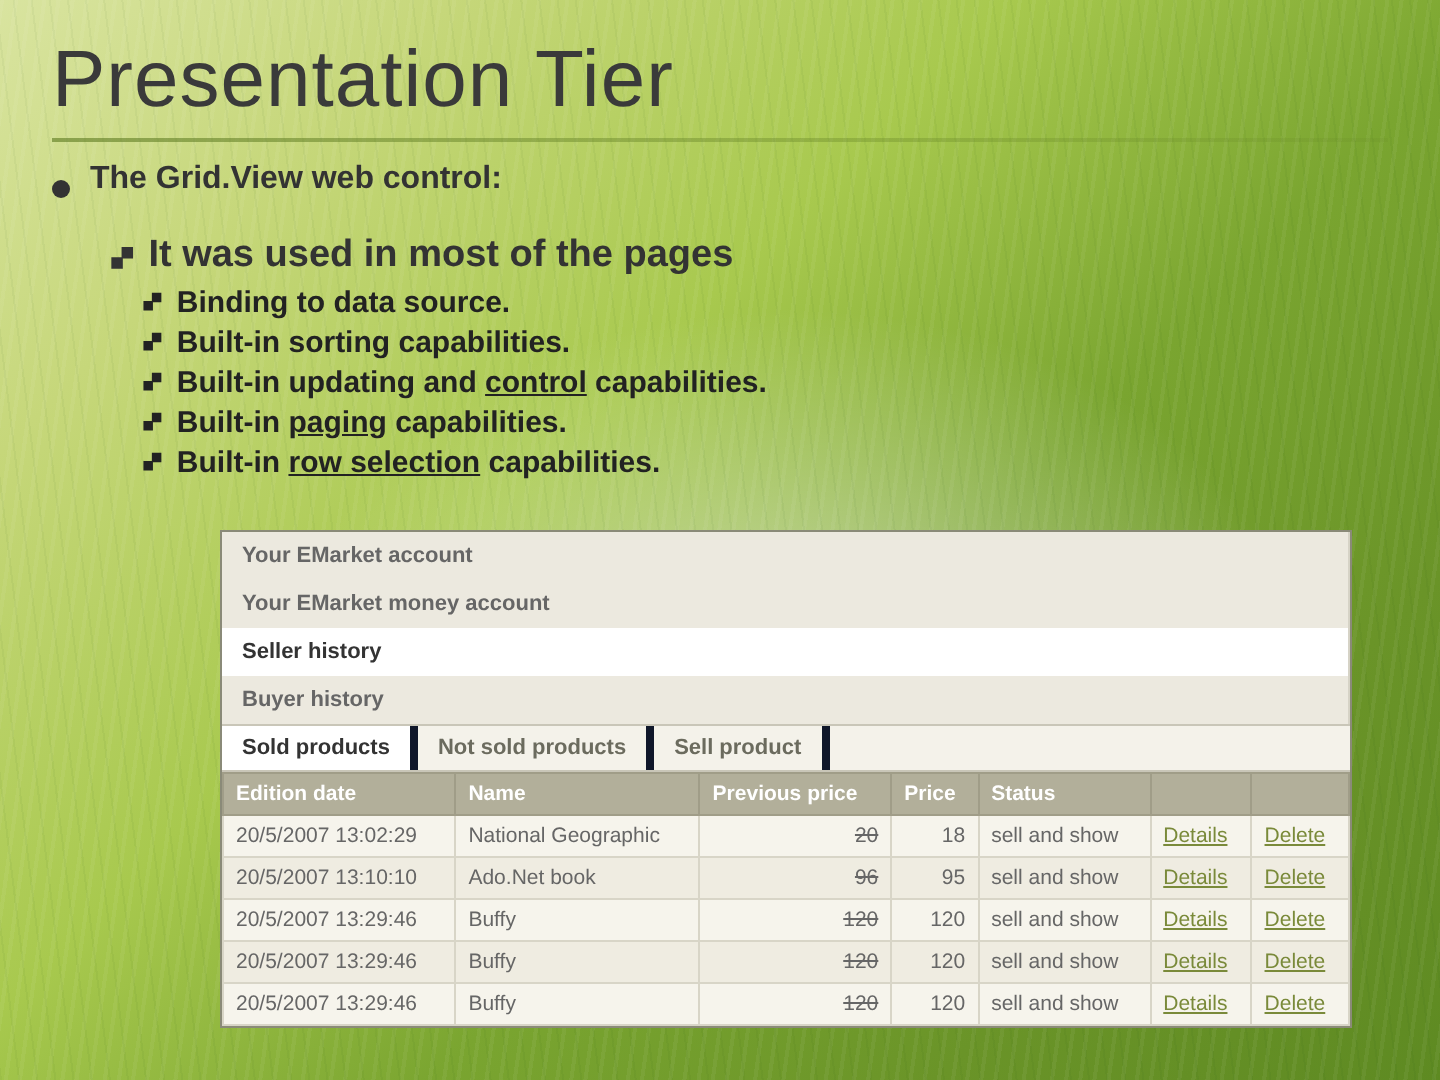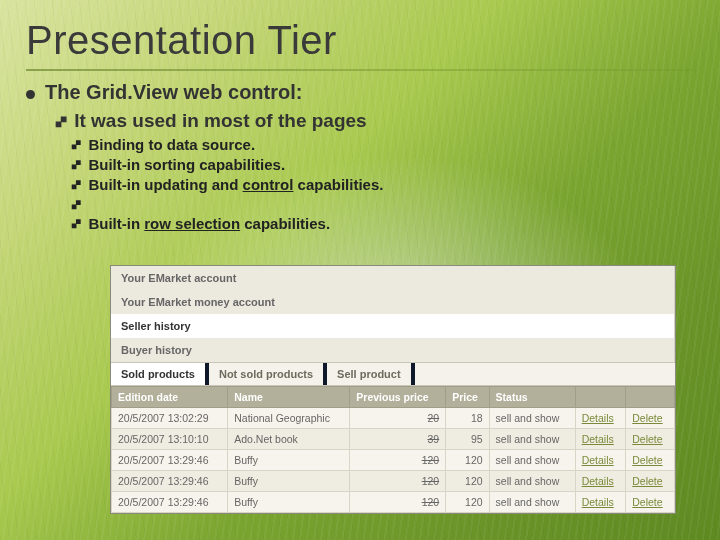--- a/index.html
+++ b/index.html
@@ -17,21 +17,21 @@
     content:""; position:absolute; inset:0;
     background-image:
       repeating-linear-gradient( 98deg, rgba(255,255,255,0.05) 0 2px, rgba(0,0,0,0) 2px 7px),
       repeating-linear-gradient( 83deg, rgba(0,60,0,0.04) 0 1px, rgba(0,0,0,0) 1px 9px);
     pointer-events:none;
   }
   .slide { position: relative; padding: 18px 26px 12px 26px; height:100%; }
   .topic-label { font-size: 14px; font-weight: bold; color: #5a4a0a; margin-bottom: 2px; }
   .title { font-size: 40px; font-weight: normal; color: #3a3a3a; margin-bottom: 6px; letter-spacing: 0.5px; }
   .rule { height:2px; background: linear-gradient(to right, rgba(90,120,30,0.6), rgba(90,120,30,0.1)); margin: 2px 0 10px 0; }
-  .b1 { display:flex; align-items:flex-start; gap:10px; font-size:20px; font-weight:bold; margin: 4px 0 6px 0; }
+  .b1 { display:flex; align-items:flex-start; gap:10px; font-size:16px; font-weight:bold; margin: 4px 0 18px 0; }
   .dot { width:9px; height:9px; border-radius:50%; background:#333; margin-top:9px; flex:0 0 auto; }
   .b2 { display:flex; align-items:flex-start; gap:8px; font-size:19px; font-weight:bold; margin: 2px 0 4px 30px; }
   .b3 { display:flex; align-items:flex-start; gap:8px; font-size:15px; font-weight:bold; margin: 1px 0 3px 46px; color:#222; }
   .curlbullet { font-family: "Times New Roman", serif; font-size: 17px; line-height:1; margin-top:3px; }
   .b3 .curlbullet { font-size:14px; margin-top:2px; }
   .u { text-decoration: underline; }
 
   
   .grid-wrap {
     position:absolute; left:110px; right:44px; bottom:26px;
@@ -80,20 +80,21 @@
       <div class="b3">
         <span class="curlbullet">🙾</span>
         <span>Built-in sorting capabilities.</span>
       </div>
       <div class="b3">
         <span class="curlbullet">🙾</span>
         <span>Built-in updating and <span class="u">control</span> capabilities.</span>
       </div>
       <div class="b3">
         <span class="curlbullet">🙾</span>
+        <span>Built-in <span class="u">paging</span> capabilities.</span>
       </div>
       <div class="b3">
         <span class="curlbullet">🙾</span>
         <span>Built-in <span class="u">row selection</span> capabilities.</span>
       </div>
     </div>
 
   <div class="grid-wrap">
     <div class="tabs" id="tabs">
         <div class="tab">Your EMarket account</div>
@@ -124,21 +125,21 @@
             <td>National Geographic</td>
             <td class="num strike">20</td>
             <td class="num">18</td>
             <td>sell and show</td>
             <td><span class="lnk">Details</span></td>
             <td><span class="lnk">Delete</span></td>
           </tr>
           <tr>
             <td>20/5/2007 13:10:10</td>
             <td>Ado.Net book</td>
-            <td class="num strike">39</td>
+            <td class="num strike">96</td>
             <td class="num">95</td>
             <td>sell and show</td>
             <td><span class="lnk">Details</span></td>
             <td><span class="lnk">Delete</span></td>
           </tr>
           <tr>
             <td>20/5/2007 13:29:46</td>
             <td>Buffy</td>
             <td class="num strike">120</td>
             <td class="num">120</td>

